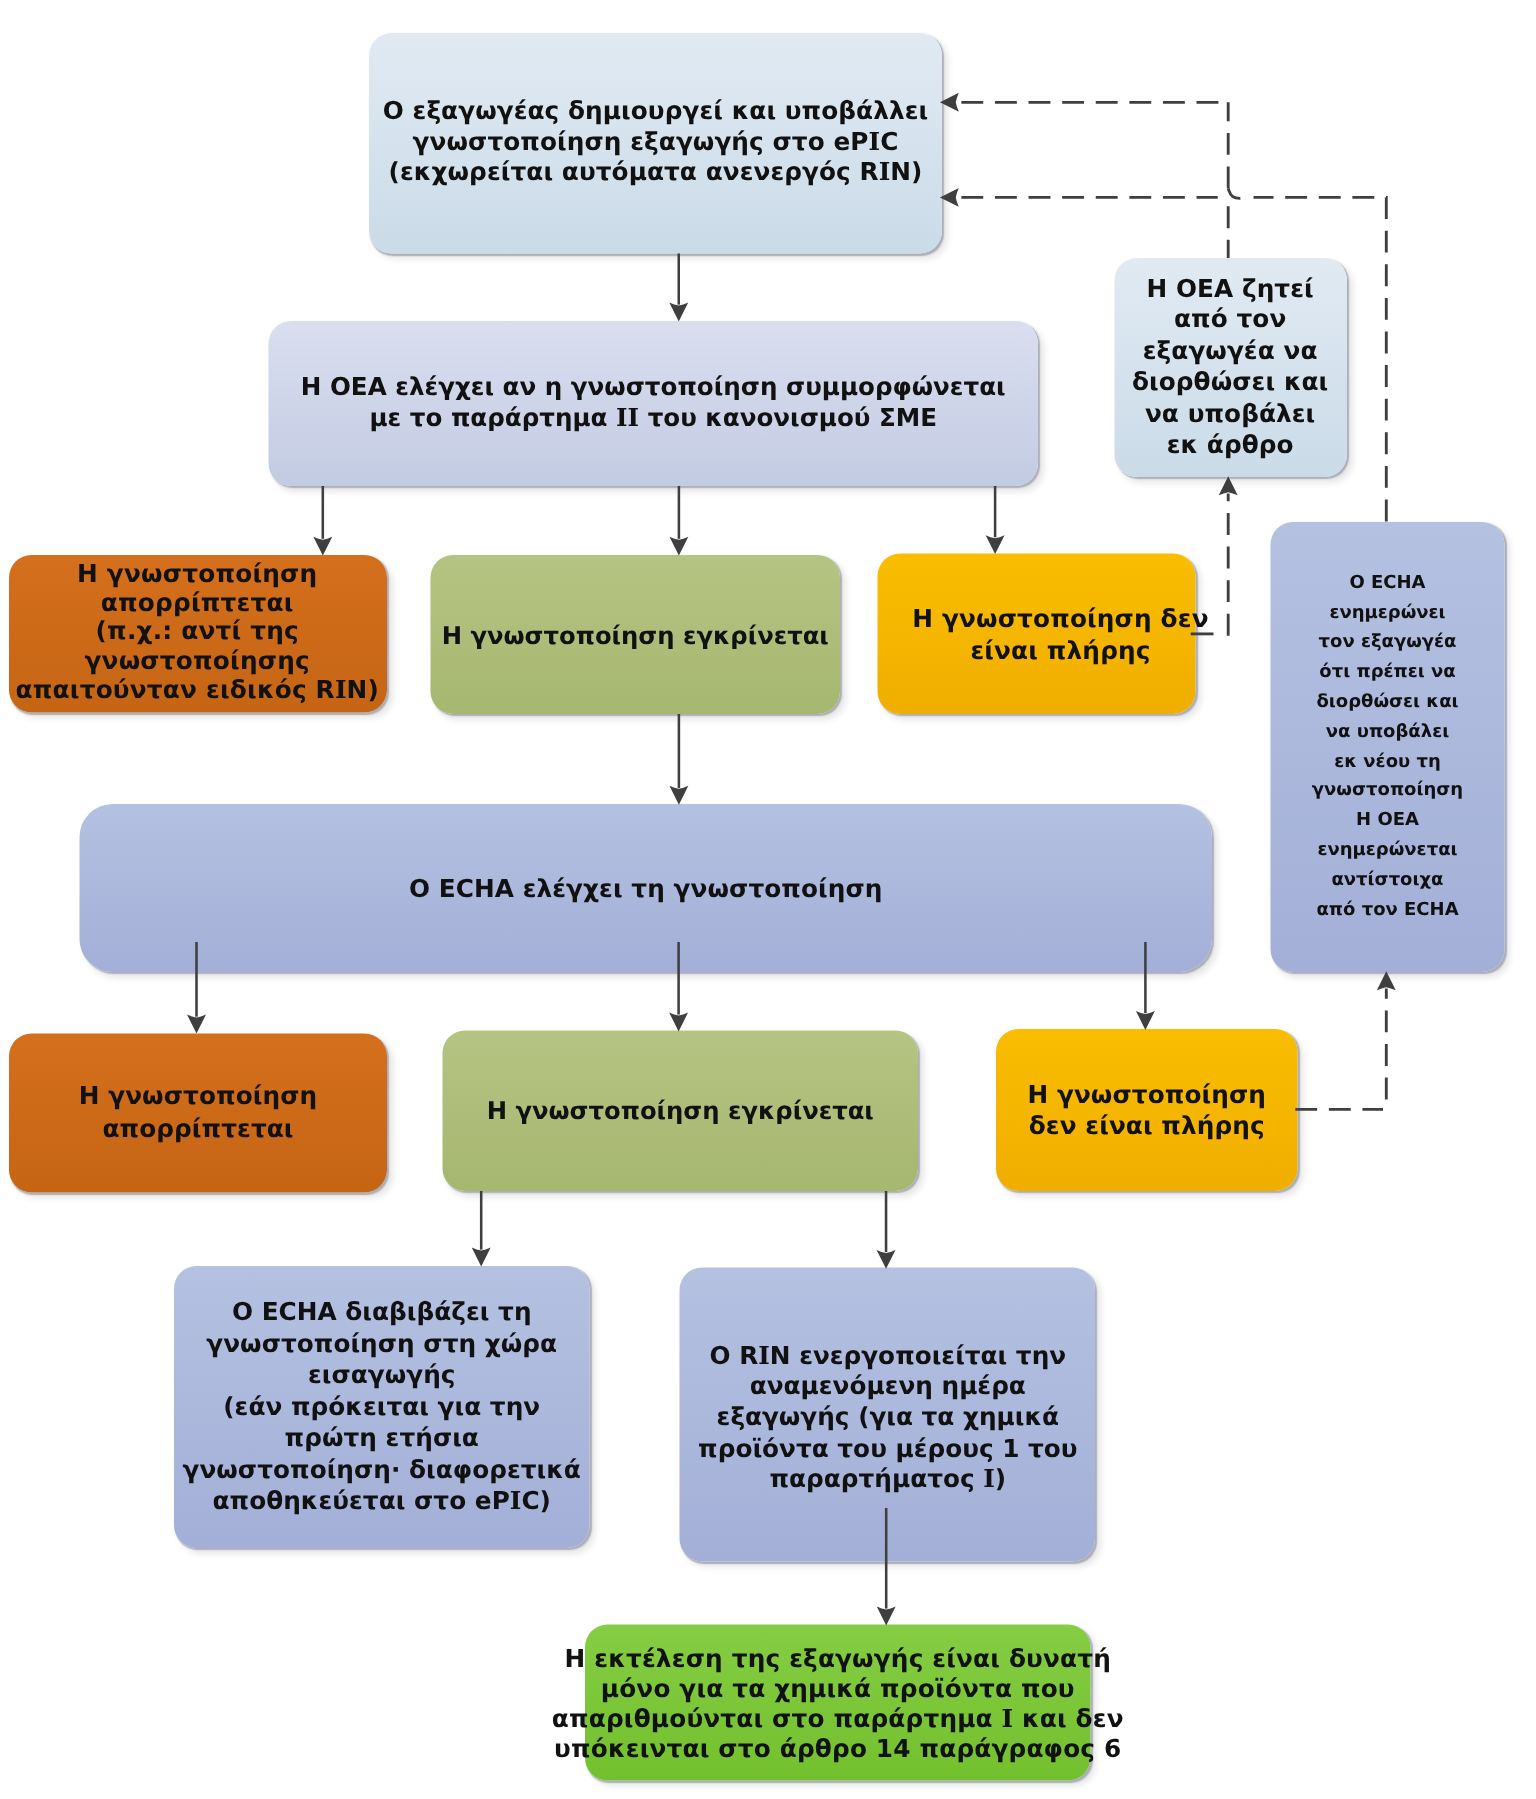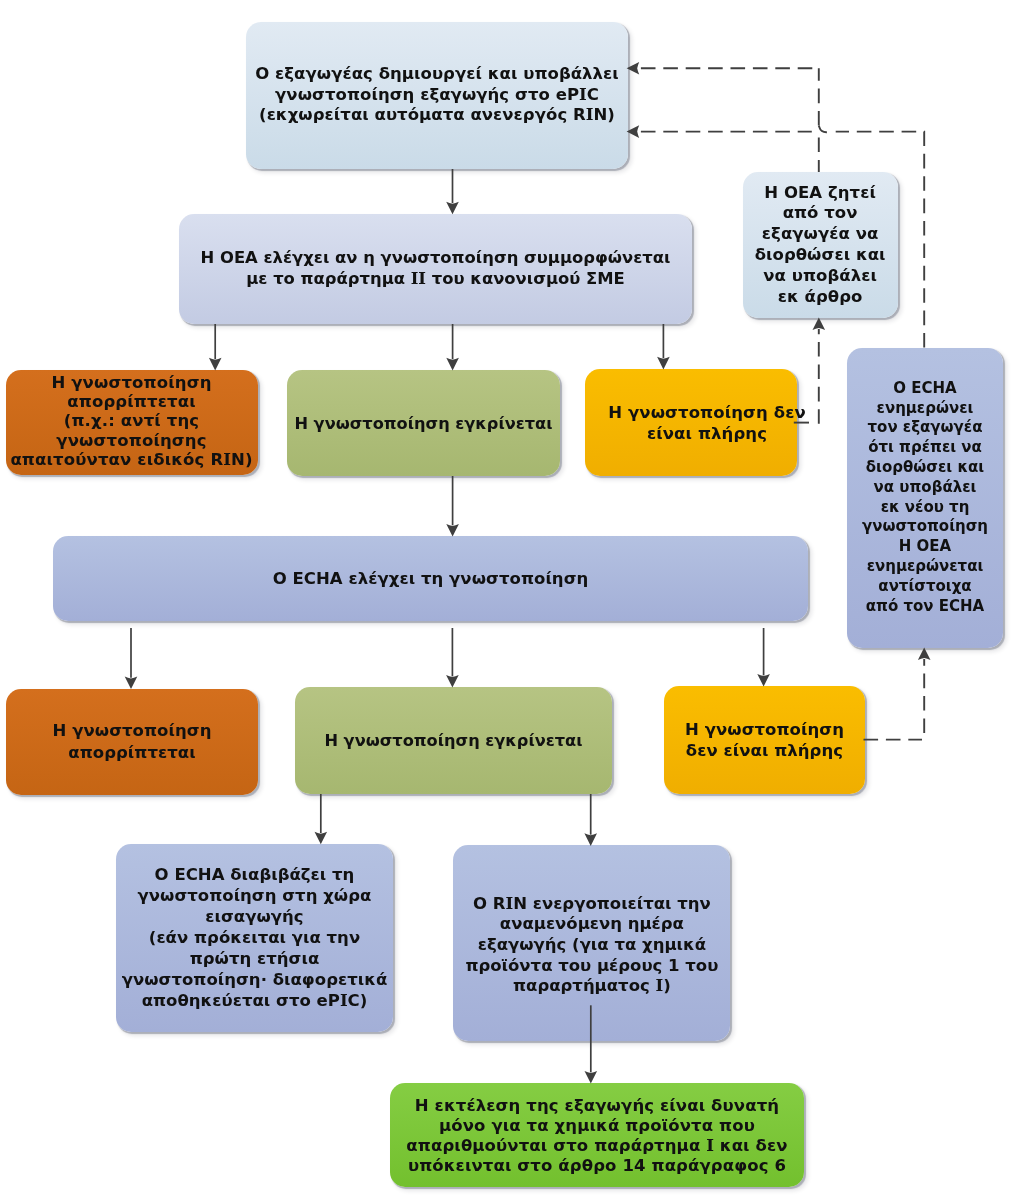--- a/index.html
+++ b/index.html
@@ -44,34 +44,34 @@
     </div>
   <div class="node" style="left: 742.6px; top: 172px; width: 155px; height: 146px; background: linear-gradient(rgb(225, 234, 243) 0%, rgb(202, 219, 232) 100%);">
       <span class="lbl" style="font-size: 16.5px; line-height: 20.8px; letter-spacing: 0.05px; position: relative; top: 0px; color: rgb(17, 17, 17);">Η ΟΕΑ ζητεί
 από τον
 εξαγωγέα να
 διορθώσει και
 να υποβάλει
 εκ άρθρο</span>
     </div>
   <div class="node" style="left: 847px; top: 347.6px; width: 156px; height: 300px; background: linear-gradient(rgb(180, 193, 225) 0%, rgb(163, 175, 215) 100%);">
-      <span class="lbl" style="font-size: 15px; line-height: 19.8px; letter-spacing: 0px; position: relative; top: 0px; color: rgb(17, 17, 17);">Ο ECHA
+      <span class="lbl" style="font-size: 12px; line-height: 19.8px; letter-spacing: 0px; position: relative; top: 0px; color: rgb(17, 17, 17);">Ο ECHA
 ενημερώνει
 τον εξαγωγέα
 ότι πρέπει να
 διορθώσει και
 να υποβάλει
 εκ νέου τη
 γνωστοποίηση
 Η ΟΕΑ
 ενημερώνεται
 αντίστοιχα
 από τον ECHA</span>
     </div>
-  <div class="node" style="left: 53px; top: 536px; width: 755px; height: 85px; background: linear-gradient(rgb(180, 193, 225) 0%, rgb(163, 175, 215) 100%);">
+  <div class="node" style="left: 53px; top: 536px; width: 755px; height: 112px; background: linear-gradient(rgb(180, 193, 225) 0%, rgb(163, 175, 215) 100%); border-radius: 22px;">
       <span class="lbl" style="font-size: 16.5px; line-height: 21px; letter-spacing: 0.05px; position: relative; top: 0px; color: rgb(17, 17, 17);">Ο ECHA ελέγχει τη γνωστοποίηση</span>
     </div>
   <div class="node" style="left: 6px; top: 688.5px; width: 252px; height: 106px; background: linear-gradient(rgb(212, 111, 29) 0%, rgb(197, 101, 20) 100%);">
       <span class="lbl" style="font-size: 16.5px; line-height: 21.5px; letter-spacing: 0.05px; position: relative; top: 0px; color: rgb(17, 17, 17);">Η γνωστοποίηση
 απορρίπτεται</span>
     </div>
   <div class="node" style="left: 295px; top: 687px; width: 317px; height: 107px; background: linear-gradient(rgb(182, 196, 131) 0%, rgb(166, 183, 112) 100%);">
       <span class="lbl" style="font-size: 16.2px; line-height: 21px; letter-spacing: 0px; position: relative; top: 0px; color: rgb(17, 17, 17);">Η γνωστοποίηση εγκρίνεται</span>
     </div>
   <div class="node" style="left: 664px; top: 686px; width: 201px; height: 108px; background: linear-gradient(rgb(250, 189, 0) 0%, rgb(240, 174, 0) 100%);">
@@ -87,21 +87,21 @@
 γνωστοποίηση· διαφορετικά
 αποθηκεύεται στο eP<i class="rn">I</i>C)</span>
     </div>
   <div class="node" style="left: 453.4px; top: 845.3px; width: 277px; height: 196px; background: linear-gradient(rgb(180, 193, 225) 0%, rgb(163, 175, 215) 100%);">
       <span class="lbl" style="font-size: 16.5px; line-height: 20.6px; letter-spacing: 0px; position: relative; top: 2px; color: rgb(17, 17, 17);">Ο R<i class="rn">I</i>N ενεργοποιείται την
 αναμενόμενη ημέρα
 εξαγωγής (για τα χημικά
 προϊόντα του μέρους 1 του
 παραρτήματος <i class="rn">I</i>)</span>
     </div>
-  <div class="node" style="left: 390px; top: 1083px; width: 414px; height: 104px; background: linear-gradient(rgb(133, 205, 67) 0%, rgb(115, 192, 46) 100%);">
+  <div class="node" style="left: 390px; top: 1083px; width: 337px; height: 104px; background: linear-gradient(rgb(133, 205, 67) 0%, rgb(115, 192, 46) 100%);">
       <span class="lbl" style="font-size: 16.5px; line-height: 20px; letter-spacing: 0.12px; position: relative; top: 1px; color: rgb(17, 17, 17);">Η εκτέλεση της εξαγωγής είναι δυνατή
 μόνο για τα χημικά προϊόντα που
 απαριθμούνται στο παράρτημα <i class="rn">I</i> και δεν
 υπόκεινται στο άρθρο 14 παράγραφος 6</span>
     </div>
   <svg id="links" class="links" viewBox="0 0 1024 1199">
     <g>
       <line x1="452.5" y1="169" x2="452.5" y2="203.1" stroke="#3f3f3f" stroke-width="1.7"></line>
       <path d="M 452.5 214.3 L 446.2 201.7 Q 449.602 203.2 452.5 203.7 Q 455.398 203.2 458.8 201.7 Z" fill="#3f3f3f"></path>
     </g>

